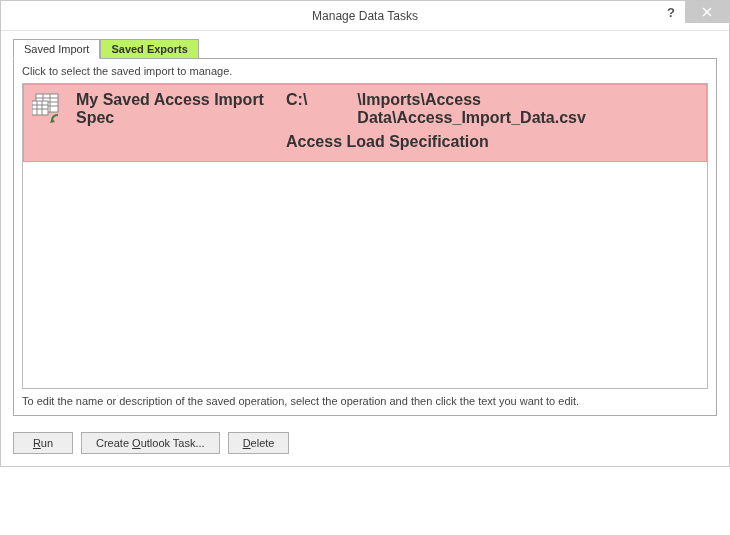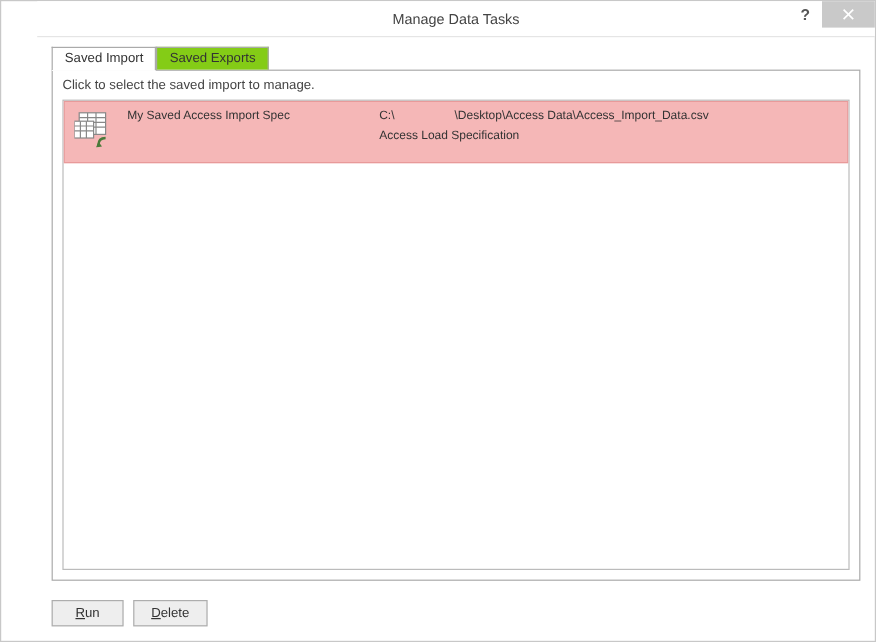--- a/index.html
+++ b/index.html
@@ -7,26 +7,25 @@
       width: 730px;
       height: 535px;
       background: #fff;
       font-family: "Segoe UI", Tahoma, sans-serif;
       font-size: 12px;
       color: #333;
       overflow: hidden;
     }
     .window {
       width: 730px;
-      height: 535px;
+      height: 467px;
       border: 1px solid #c8c8c8;
       background: #fff;
       display: flex;
       flex-direction: column;
-      padding-left: 30px;
     }
     .titlebar {
       height: 30px;
       background: #fff;
       border-bottom: 1px solid #e5e5e5;
       display: flex;
       align-items: center;
       position: relative;
     }
     .titlebar-title {
@@ -84,21 +83,22 @@
       cursor: pointer;
       margin-right: 0px;
       position: relative;
     }
     .tab.active {
       background: #fff;
       border-bottom: 1px solid #fff;
       margin-bottom: -1px;
     }
     .tab:not(.active) {
-      background: #84cc16;
+      background: #bef264;
+      font-weight: bold;
     }
     .tab-panel {
       border: 1px solid #aaa;
       flex: 1;
       padding: 6px 8px 8px 8px;
       display: flex;
       flex-direction: column;
       background: #fff;
       justify-content: center;
     }
@@ -126,22 +126,23 @@
       height: 32px;
       flex-shrink: 0;
       margin-top: 2px;
     }
     .import-details {
       flex: 1;
       display: grid;
       grid-template-columns: 190px auto;
       row-gap: 6px;
       column-gap: 20px;
-      font-size: 10px;
+      font-size: 16px;
       color: #333;
+      font-weight: bold;
     }
     .import-name { grid-column: 1; grid-row: 1; }
     .import-path-row { grid-column: 2; grid-row: 1; display: flex; gap: 50px; }
     .import-desc-alt { grid-column: 2; grid-row: 2; }
     .hint {
       font-size: 11px;
       color: #444;
       margin-top: 6px;
     }
     .button-row {
@@ -209,28 +210,30 @@
               <line x1="5" y1="8" x2="5" y2="22" stroke="#888" stroke-width="1"></line>
               <line x1="10" y1="8" x2="10" y2="22" stroke="#888" stroke-width="1"></line>
               <path d="M 20 28 Q 20 22 26 22" fill="none" stroke="#4a7a3a" stroke-width="2"></path>
               <polygon points="18,30 20,25 23,29" fill="#4a7a3a"></polygon>
             </svg>
           </div>
           <div class="import-details">
             <div class="import-name">My Saved Access Import Spec</div>
             <div class="import-path-row">
               <span>C:\</span>
-              <span>\Desktop\Access Data\Access_Import_Data.csv</span>
+              <span>\Imports\Access Data\Access_Import_Data.csv</span>
             </div>
             <div class="import-desc-alt">Access Load Specification</div>
           </div>
         </div>
       </div>
 
+      <div class="hint">To edit the name or description of the saved operation, select the operation and then click the text you want to edit.</div>
     </div>
   </div>
 
   <div class="button-row">
     <button class="btn"><span style="text-decoration:underline">R</span><span>un</span></button>
+    <button class="btn">Create <span style="text-decoration:underline">O</span>utlook Task...</button>
     <button class="btn"><span style="text-decoration:underline">D</span>elete</button>
     <div class="spacer"></div>
   </div>
 </div>
 
 </body></html>

